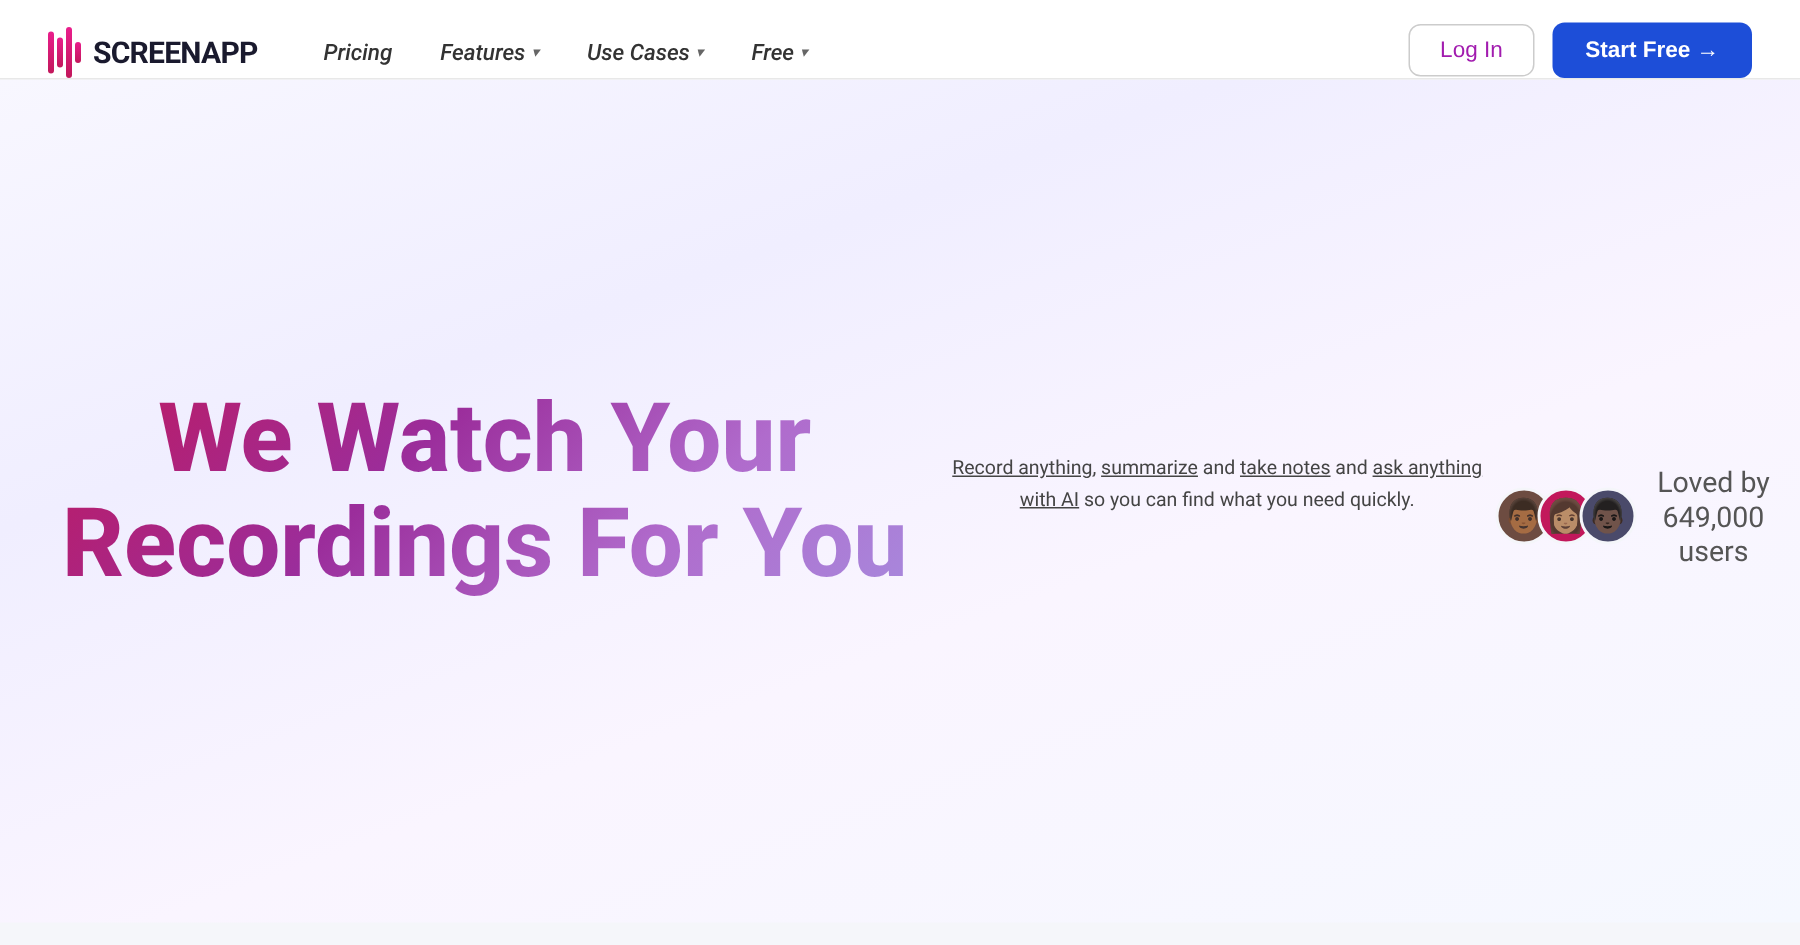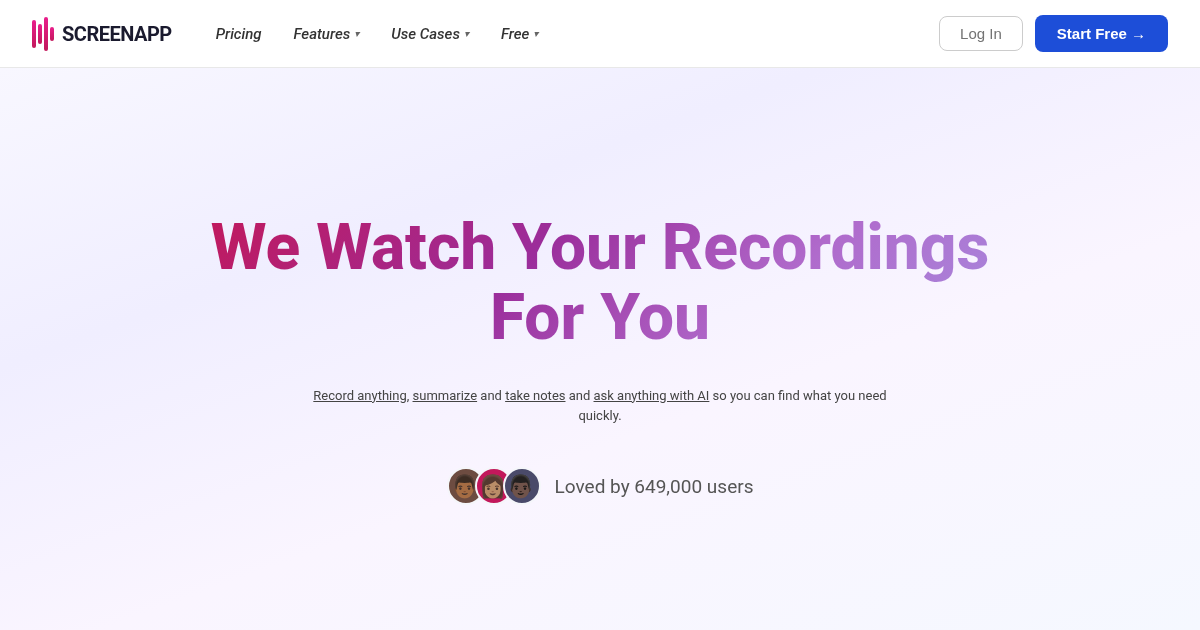--- a/index.html
+++ b/index.html
@@ -13,23 +13,23 @@
       background-color: #f5f6fa;
       width: 1200px;
       height: 630px;
       overflow: hidden;
     }
 
     
     nav {
       background-color: #ffffff;
       border-bottom: 1px solid #e8e8e8;
-      height: 68px;
-      display: flex;
-      align-items: center;
+      height: 53px;
+      display: flex;
+      align-items: flex-end;
       padding: 0 32px;
       position: relative;
       z-index: 10;
     }
 
     .nav-logo {
       display: flex;
       align-items: center;
       gap: 8px;
       text-decoration: none;
@@ -87,42 +87,42 @@
       gap: 12px;
     }
 
     .btn-login {
       padding: 8px 20px;
       border: 1.5px solid #ccc;
       border-radius: 8px;
       background: white;
       font-size: 15px;
       font-weight: 500;
-      color: #737373;
+      color: #a21caf;
       cursor: pointer;
     }
 
     .btn-start-free-nav {
       padding: 10px 22px;
       background: #1d4ed8;
       border: none;
       border-radius: 8px;
       font-size: 15px;
       font-weight: 600;
       color: white;
       cursor: pointer;
       display: flex;
       align-items: center;
       gap: 8px;
     }
 
     
     .hero {
       display: flex;
-      flex-direction: column;
+      flex-direction: row;
       align-items: center;
       justify-content: center;
       padding: 60px 20px 40px;
       text-align: center;
       background: linear-gradient(160deg, #f8f7ff 0%, #f0eeff 30%, #faf5ff 60%, #f5f8ff 100%);
       min-height: calc(630px - 68px);
     }
 
     .hero-title {
       font-size: 64px;

